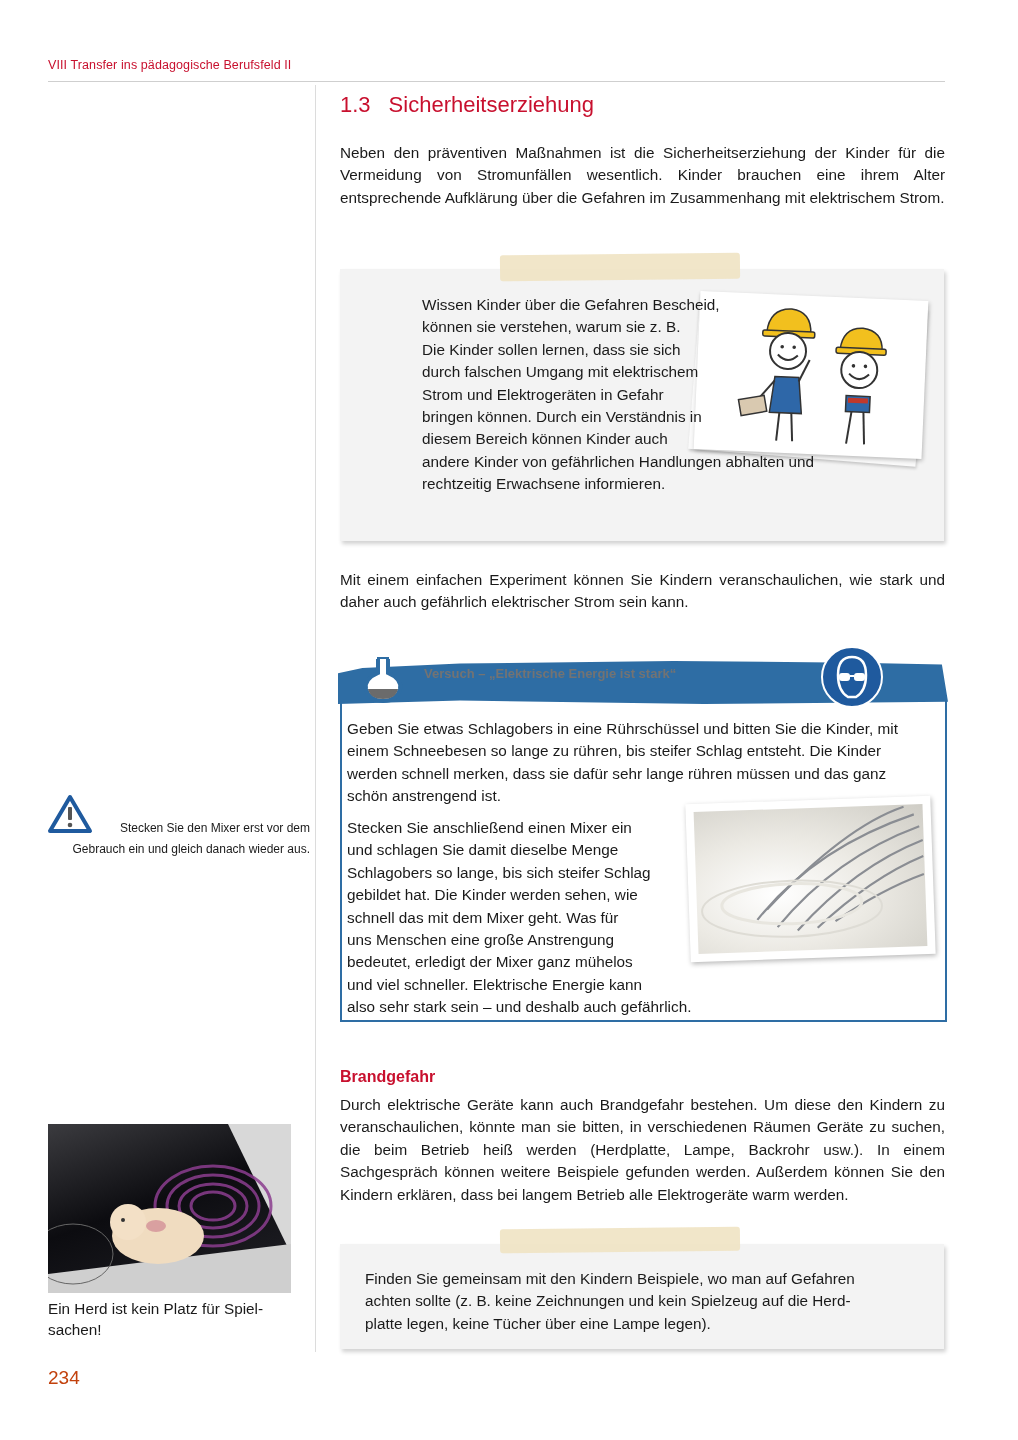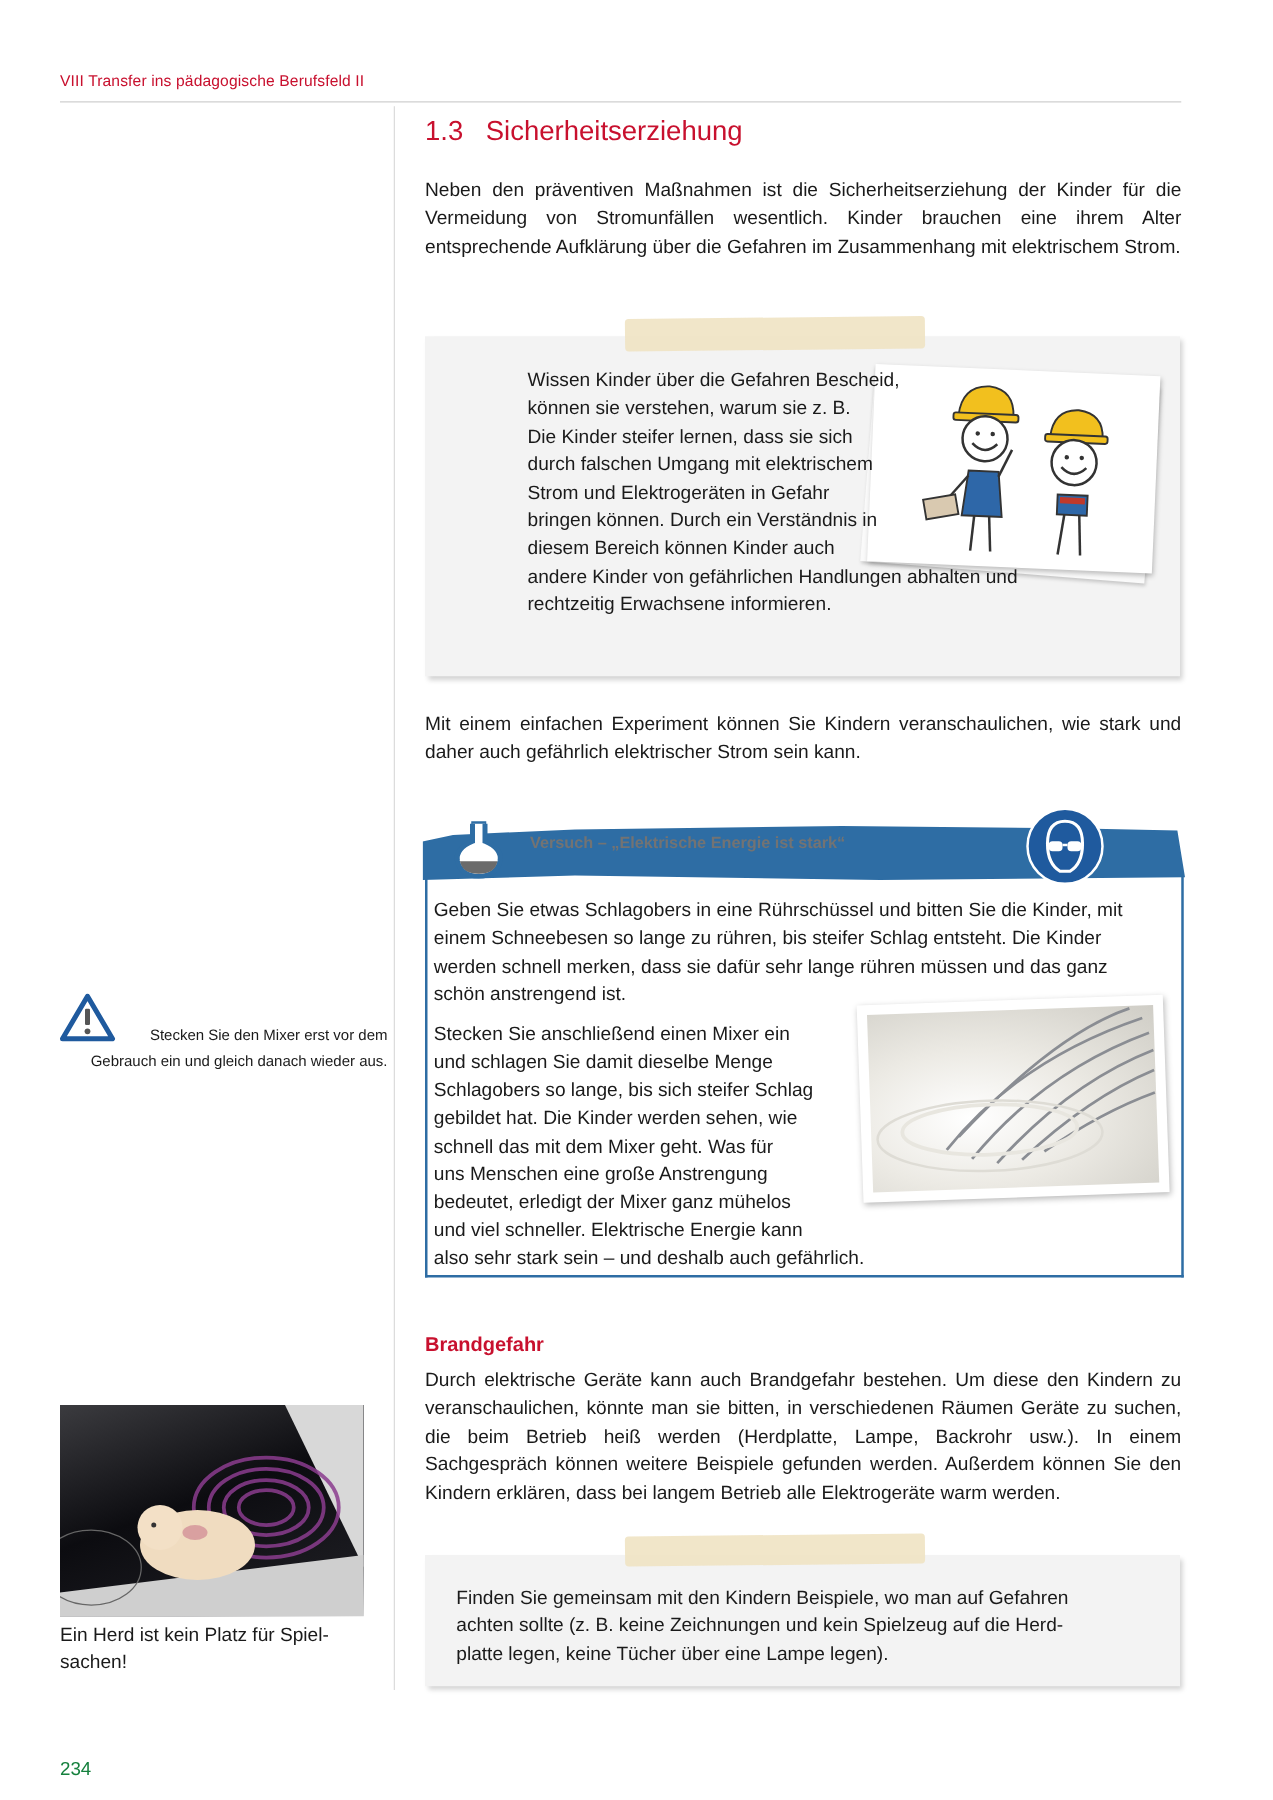--- a/index.html
+++ b/index.html
@@ -58,21 +58,21 @@
                  background: linear-gradient(160deg, #3b3b3f 0%, #0c0c10 45%, #1a1a1f 80%, #cfcfcf 100%); overflow:hidden; }
   .caption { left:48px; top:1298px; width:250px; font-size:15.3px; line-height:21px; }
 
   .sub-title { left:340px; top:1068px; font-size:16px; color:#c8102e; font-weight:bold; }
   .brand-text { left:340px; top:1094px; width:605px; }
 
   .card2 { left:340px; top:1244px; width:604px; height:105px; }
   .tape2 { left:500px; top:1228px; width:240px; height:24px; }
   .card2-text { left:365px; top:1268px; width:540px; }
 
-  .page-number { left:48px; top:1407px; font-size:15px; color:#15803d; }
+  .page-number { left:48px; top:1367px; font-size:19px; color:#c2410c; }
 </style>
 </head>
 <body>
 
 <div class="abs running-head">VIII  Transfer ins pädagogische Berufsfeld II</div>
 <div class="abs head-rule"></div>
 <div class="abs col-rule"></div>
 
 <div class="abs section-title">
   <span class="num">1.3</span><span>Sicherheitserziehung</span>
@@ -109,21 +109,21 @@
     <path d="M152 76 Q162 86 172 76" fill="none" stroke="#333" stroke-width="2"></path>
     <rect x="150" y="98" width="24" height="16" fill="#2e67a8" stroke="#333" stroke-width="1.5"></rect>
     <rect x="152" y="100" width="20" height="5" fill="#c0392b"></rect>
     <line x1="156" y1="114" x2="152" y2="146" stroke="#333" stroke-width="2"></line>
     <line x1="168" y1="114" x2="170" y2="146" stroke="#333" stroke-width="2"></line>
   </svg>
 </div>
 <div class="abs card1-text body-text">
   <div>Wissen Kinder über die Gefahren Bescheid,</div>
   <div>können sie verstehen, warum sie z. B.</div>
-  <div>Die Kinder steifer lernen, dass sie sich</div>
+  <div>Die Kinder sollen lernen, dass sie sich</div>
   <div>durch falschen Umgang mit elektrischem</div>
   <div>Strom und Elektrogeräten in Gefahr</div>
   <div>bringen können. Durch ein Verständnis in</div>
   <div>diesem Bereich können Kinder auch</div>
   <div>andere Kinder von gefährlichen Handlungen abhalten und</div>
   <div>rechtzeitig Erwachsene informieren.</div>
 </div>
 
 <div class="abs para2 body-text justify">Mit einem einfachen Experiment können Sie Kindern veranschaulichen, wie stark und daher auch gefährlich elektrischer Strom sein kann.</div>
 

